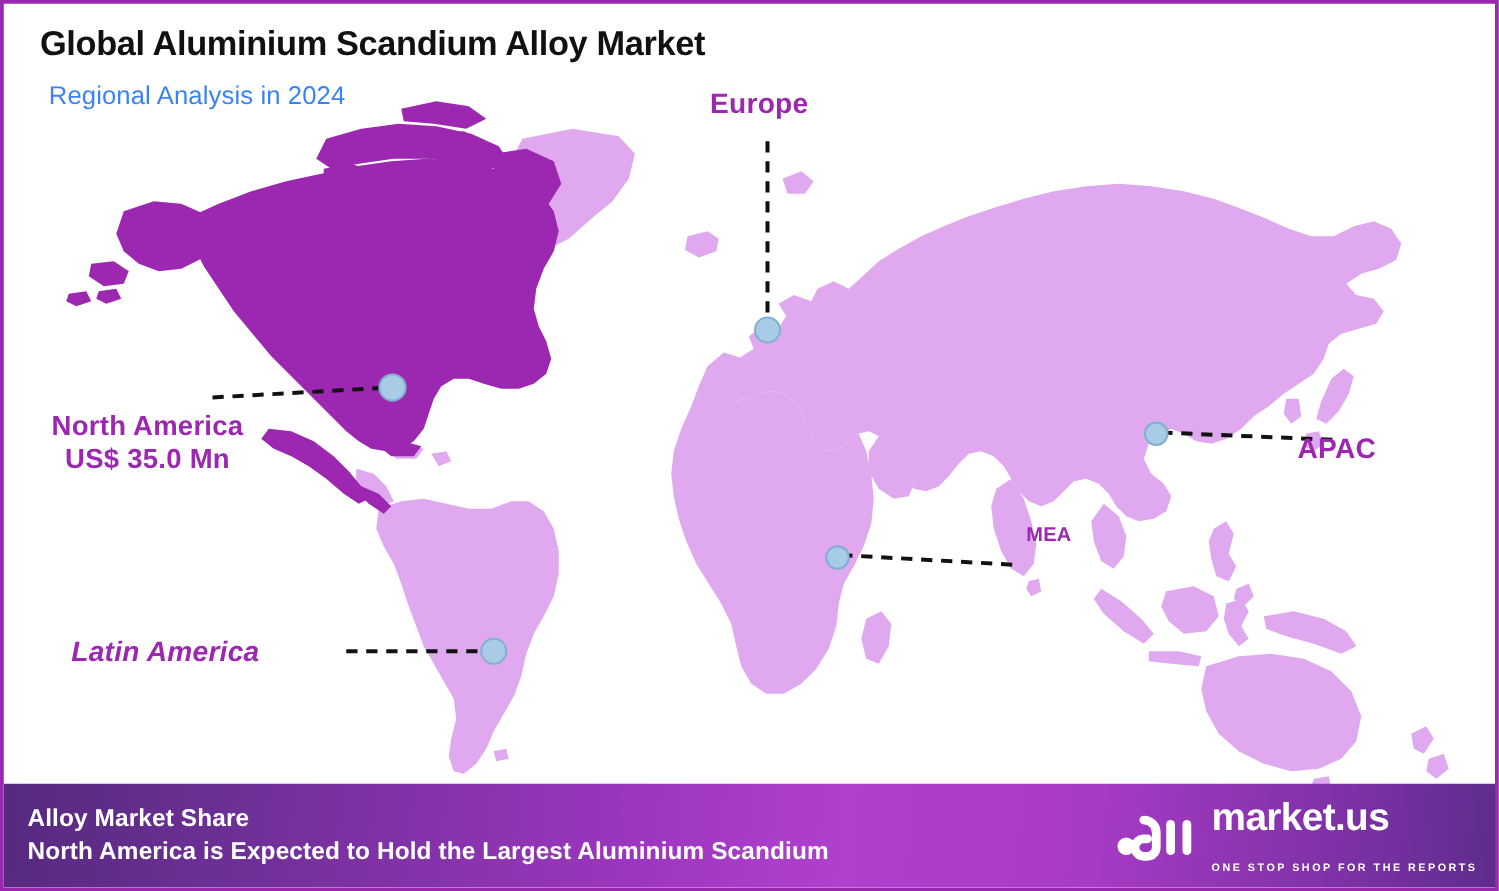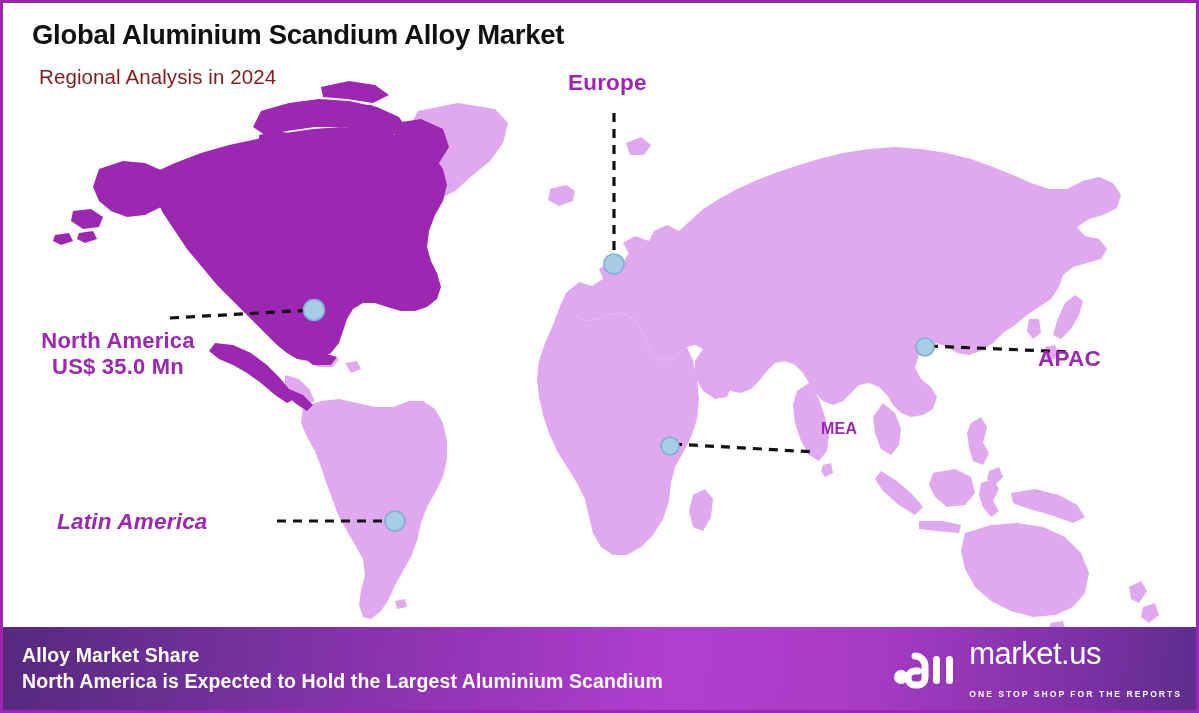--- a/index.html
+++ b/index.html
@@ -6,21 +6,21 @@
   body{width:1199px;height:713px;overflow:hidden;font-family:"Liberation Sans",sans-serif;}
 
   #page{position:relative;width:1199px;height:713px;background:#ffffff;
         box-sizing:border-box;border:3px solid #9B27B0;overflow:hidden;}
 
   
   #header{position:absolute;left:0;top:0;width:100%;z-index:40;}
   #title{position:absolute;left:29px;top:16px;font-size:27.5px;font-weight:700;
          color:#111111;letter-spacing:-0.3px;white-space:nowrap;}
   #subtitle{position:absolute;left:36px;top:62px;font-size:20.5px;font-weight:400;
-            color:#7f1d1d;letter-spacing:0.1px;white-space:nowrap;}
+            color:#3b82f6;letter-spacing:0.1px;white-space:nowrap;}
 
   
   #map-wrap{position:absolute;left:0;top:0;width:1199px;height:640px;z-index:5;}
   #map-svg{position:absolute;left:0;top:0;width:1199px;height:640px;display:block;}
 
   
   #overlay{position:absolute;left:0;top:0;width:1199px;height:640px;z-index:20;}
 
   
   .region-label{position:absolute;z-index:30;color:#9C27B0;font-weight:700;
@@ -39,21 +39,21 @@
           background:linear-gradient(95deg,#56297E 0%,#6B2F94 14%,#9C36BE 42%,#B040CE 56%,
                                      #A83BC6 72%,#7B31A4 90%,#5C2C8C 100%);
           display:flex;align-items:center;justify-content:space-between;}
   #footer-text{color:#ffffff;font-weight:700;font-size:19.5px;line-height:1.32;
                padding-left:19px;letter-spacing:0.1px;max-width:860px;}
   #footer-text div{white-space:nowrap;}
 
   #logo{display:flex;align-items:center;padding-right:20px;gap:12px;}
   #logo-mark{width:68px;height:50px;flex:0 0 auto;}
   #logo-text{display:flex;flex-direction:column;align-items:flex-start;}
-  #logo-name{color:#ffffff;font-weight:400;font-size:31px;line-height:1;letter-spacing:-0.5px;}
+  #logo-name{color:#ffffff;font-weight:700;font-size:31px;line-height:1;letter-spacing:-0.5px;}
   #logo-tag{color:#ffffff;font-weight:700;font-size:8.6px;letter-spacing:2.0px;
             margin-top:20px;white-space:nowrap;}
 </style>
 </head>
 <body>
 
 <div id="page">
 
   <div id="map-wrap">
     <svg id="map-svg" viewBox="0 0 1199 640" preserveAspectRatio="none">

